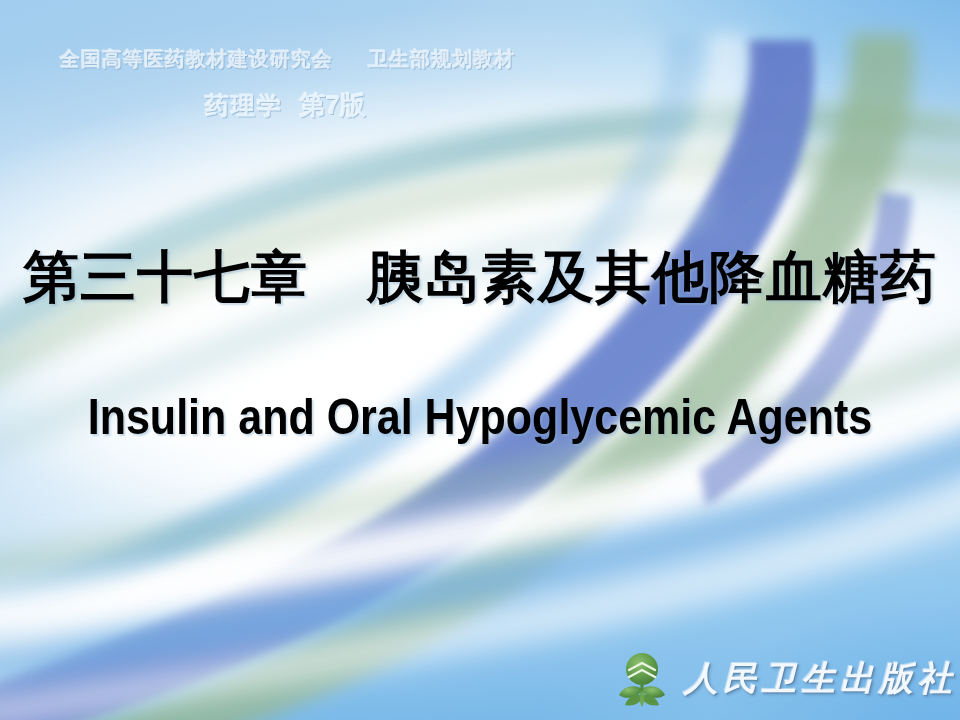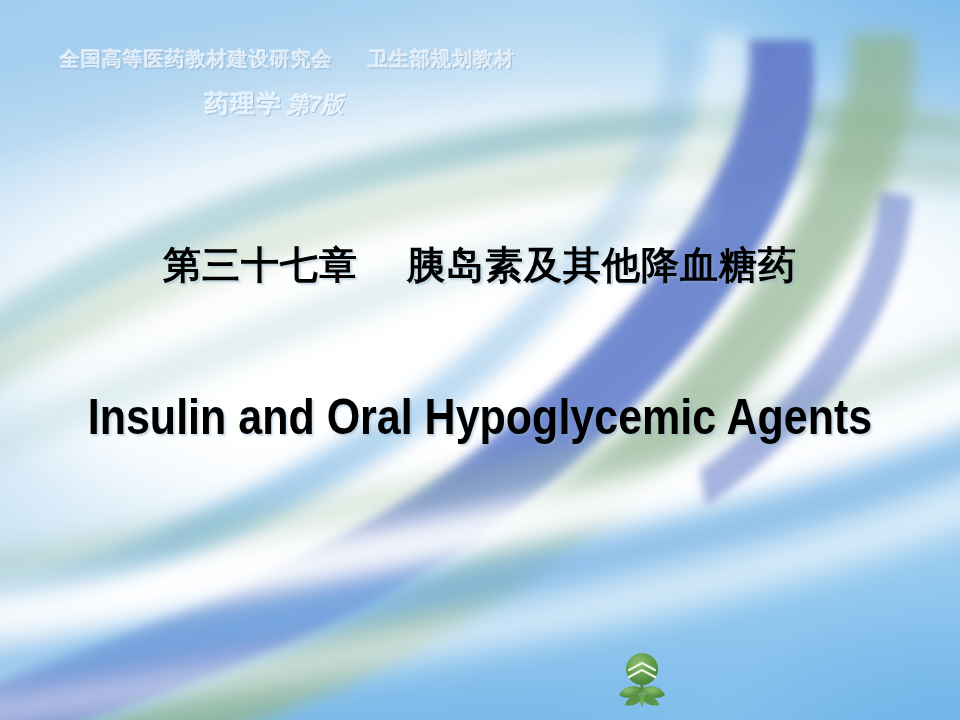--- a/index.html
+++ b/index.html
@@ -104,33 +104,33 @@
     text-shadow:
       1px 1px 0 rgba(122,160,196,0.55),
       -1px -1px 0 rgba(255,255,255,0.6);
   }
   .hdr-book {
     font-size: 24px;
     font-weight: 700;
     letter-spacing: 2px;
   }
   .hdr-ed {
-    font-size: 22px;
-    font-weight: 700;
+    font-size: 26px;
+    font-weight: 700;
+    margin-left: 12px;
     letter-spacing: 0px;
-    font-style: italic;
   }
 
   
   .title-cn {
     position: absolute;
     left: 0; top: 240px;
     width: 960px;
     text-align: center;
-    font-size: 38px;
+    font-size: 56px;
     font-weight: 700;
     color: #000000;
     letter-spacing: 1px;
     white-space: nowrap;
     text-shadow: 2px 2px 2px rgba(140,175,205,0.45);
   }
   .title-cn .sp { display: inline-block; width: 26px; }
 
   .title-en {
     position: absolute;
@@ -359,15 +359,16 @@
 
         <rect x="28.4" y="33" width="3.2" height="18" rx="1.4" fill="#4f8a3c"></rect>
 
         <path d="M 29,40 C 20,36 11,39 7,47 C 14,52 24,50 29,44 Z" fill="url(#embG)"></path>
         <path d="M 31,40 C 40,36 49,39 53,47 C 46,52 36,50 31,44 Z" fill="url(#embG)"></path>
         <path d="M 29,47 C 22,46 15,50 13,57 C 21,59 28,55 30,50 Z" fill="#599343"></path>
         <path d="M 31,47 C 38,46 45,50 47,57 C 39,59 32,55 30,50 Z" fill="#599343"></path>
         <path d="M 30,42 C 27,48 27,54 30,59 C 33,54 33,48 30,42 Z" fill="#6ea752"></path>
       </svg>
     </div>
+    <div class="pub-name">人民卫生出版社</div>
   </div>
 
 </div>
 
 </body></html>

